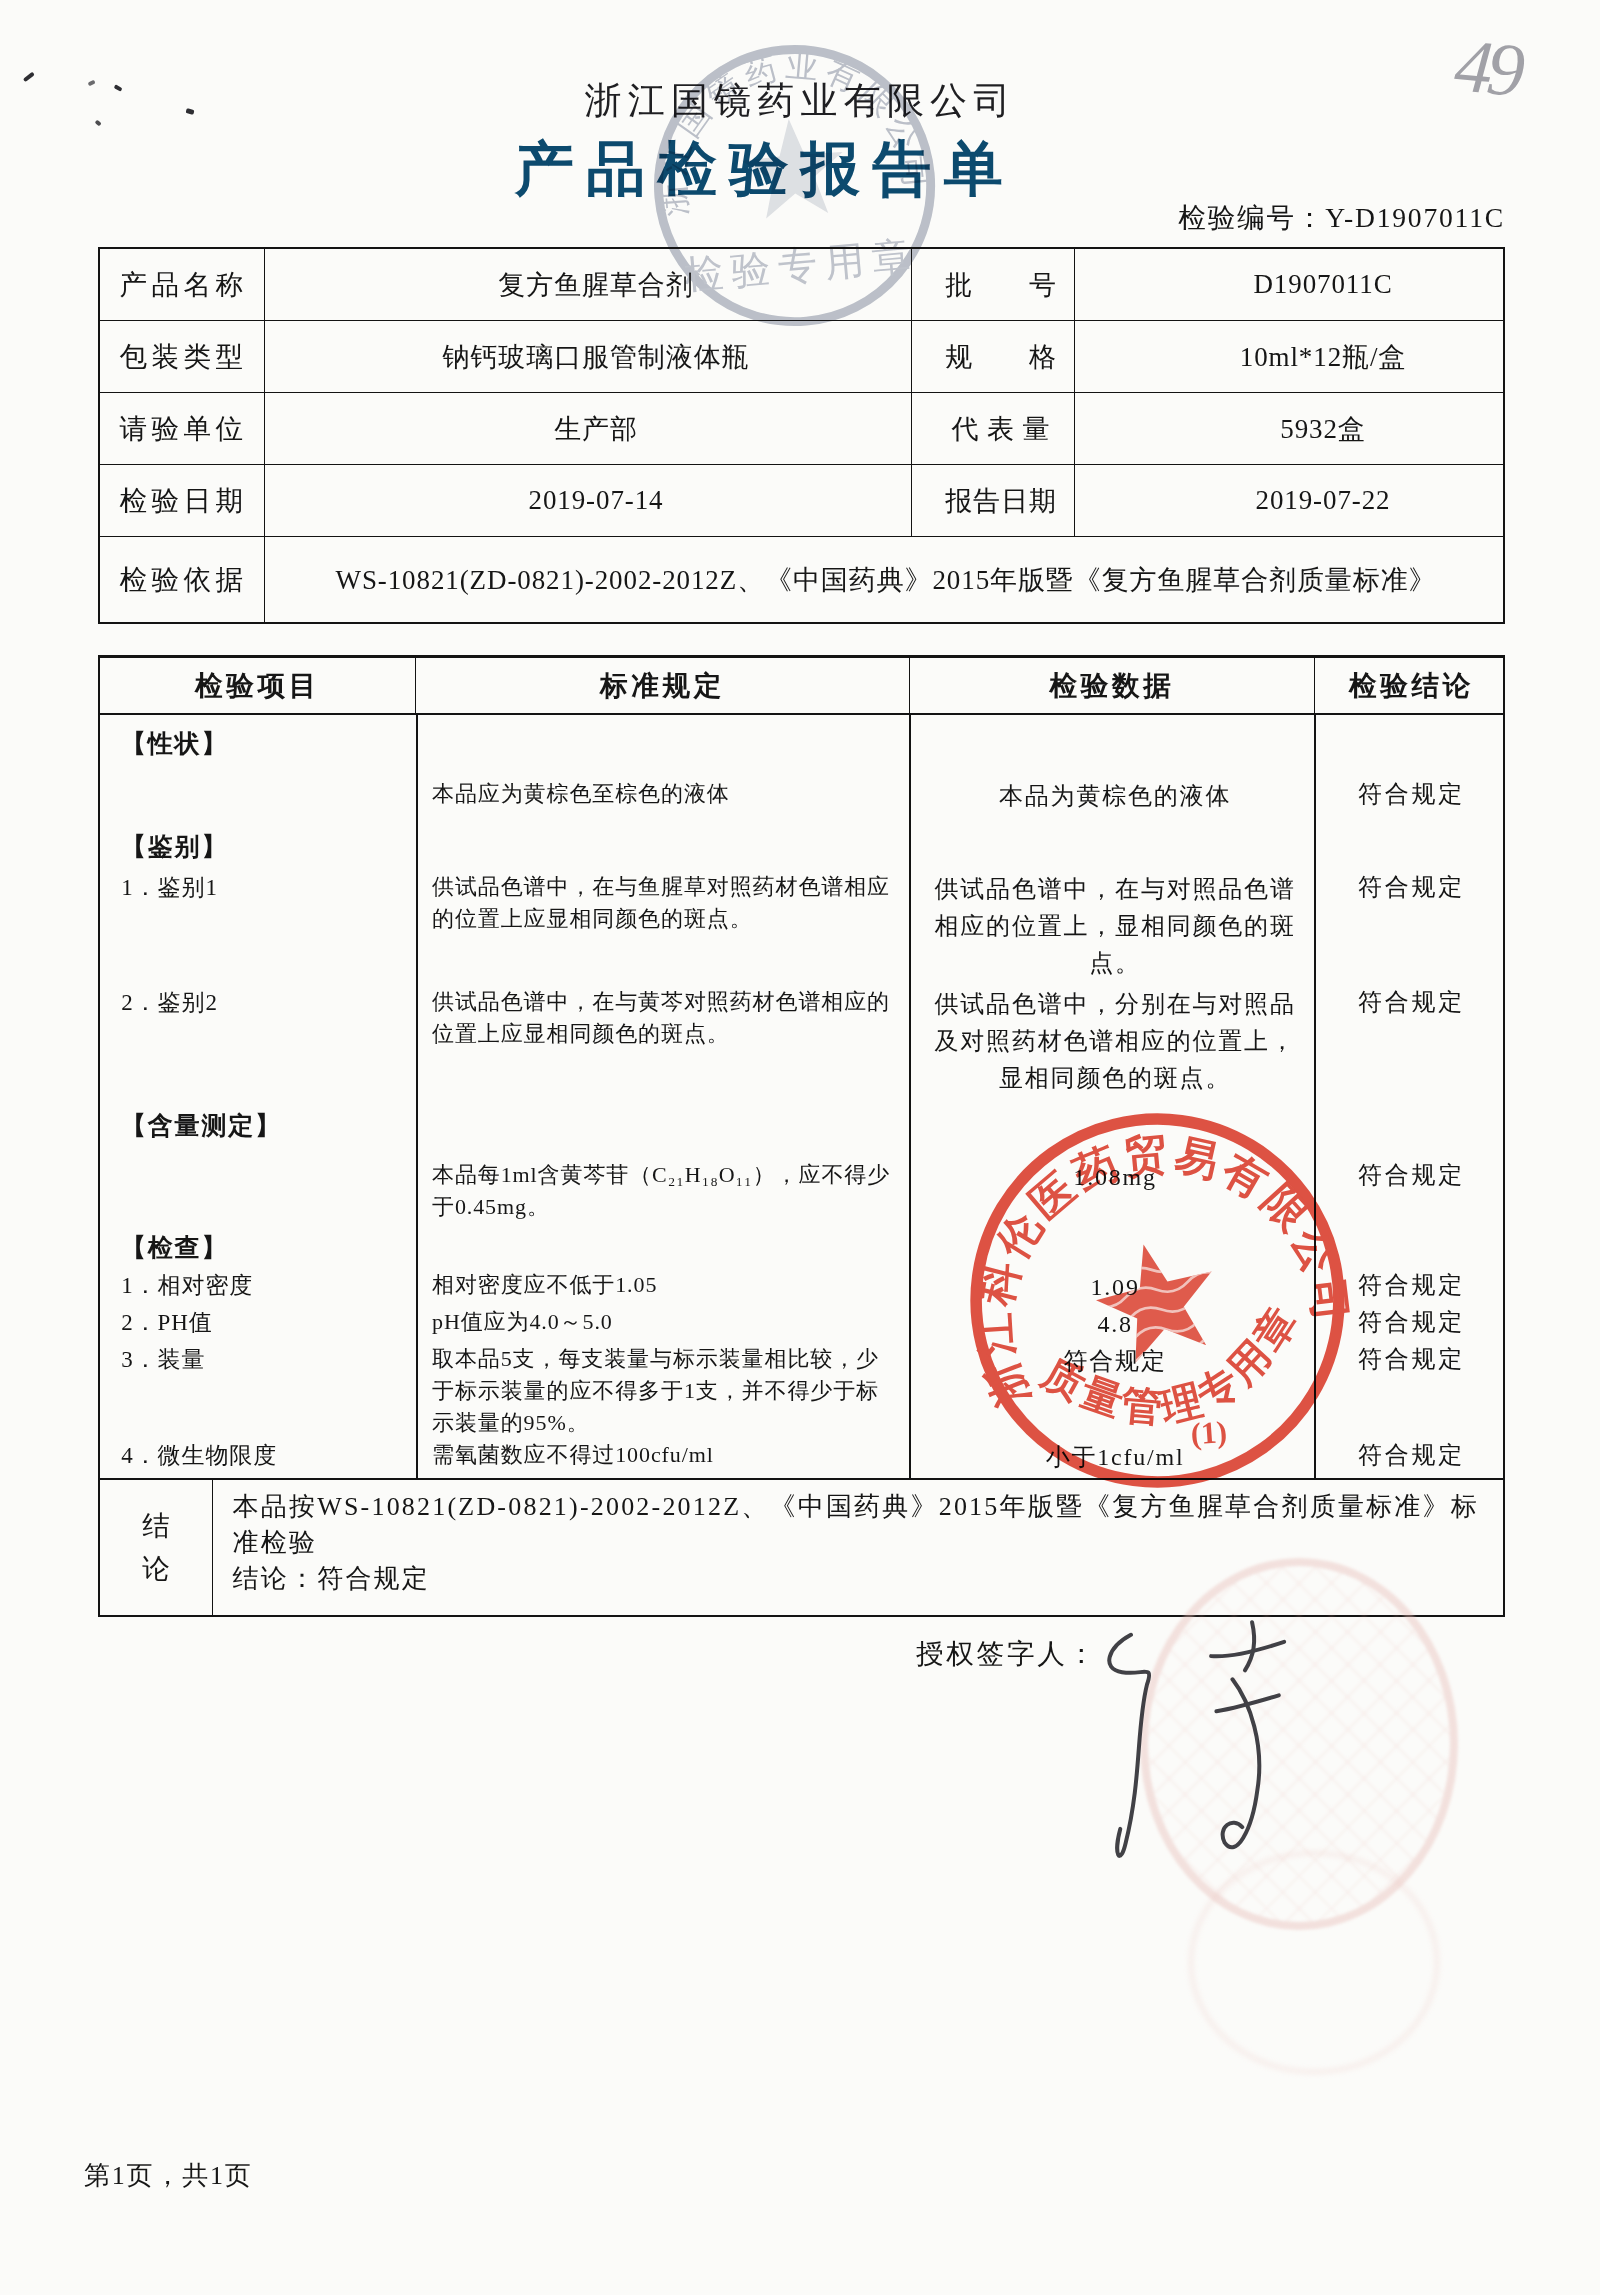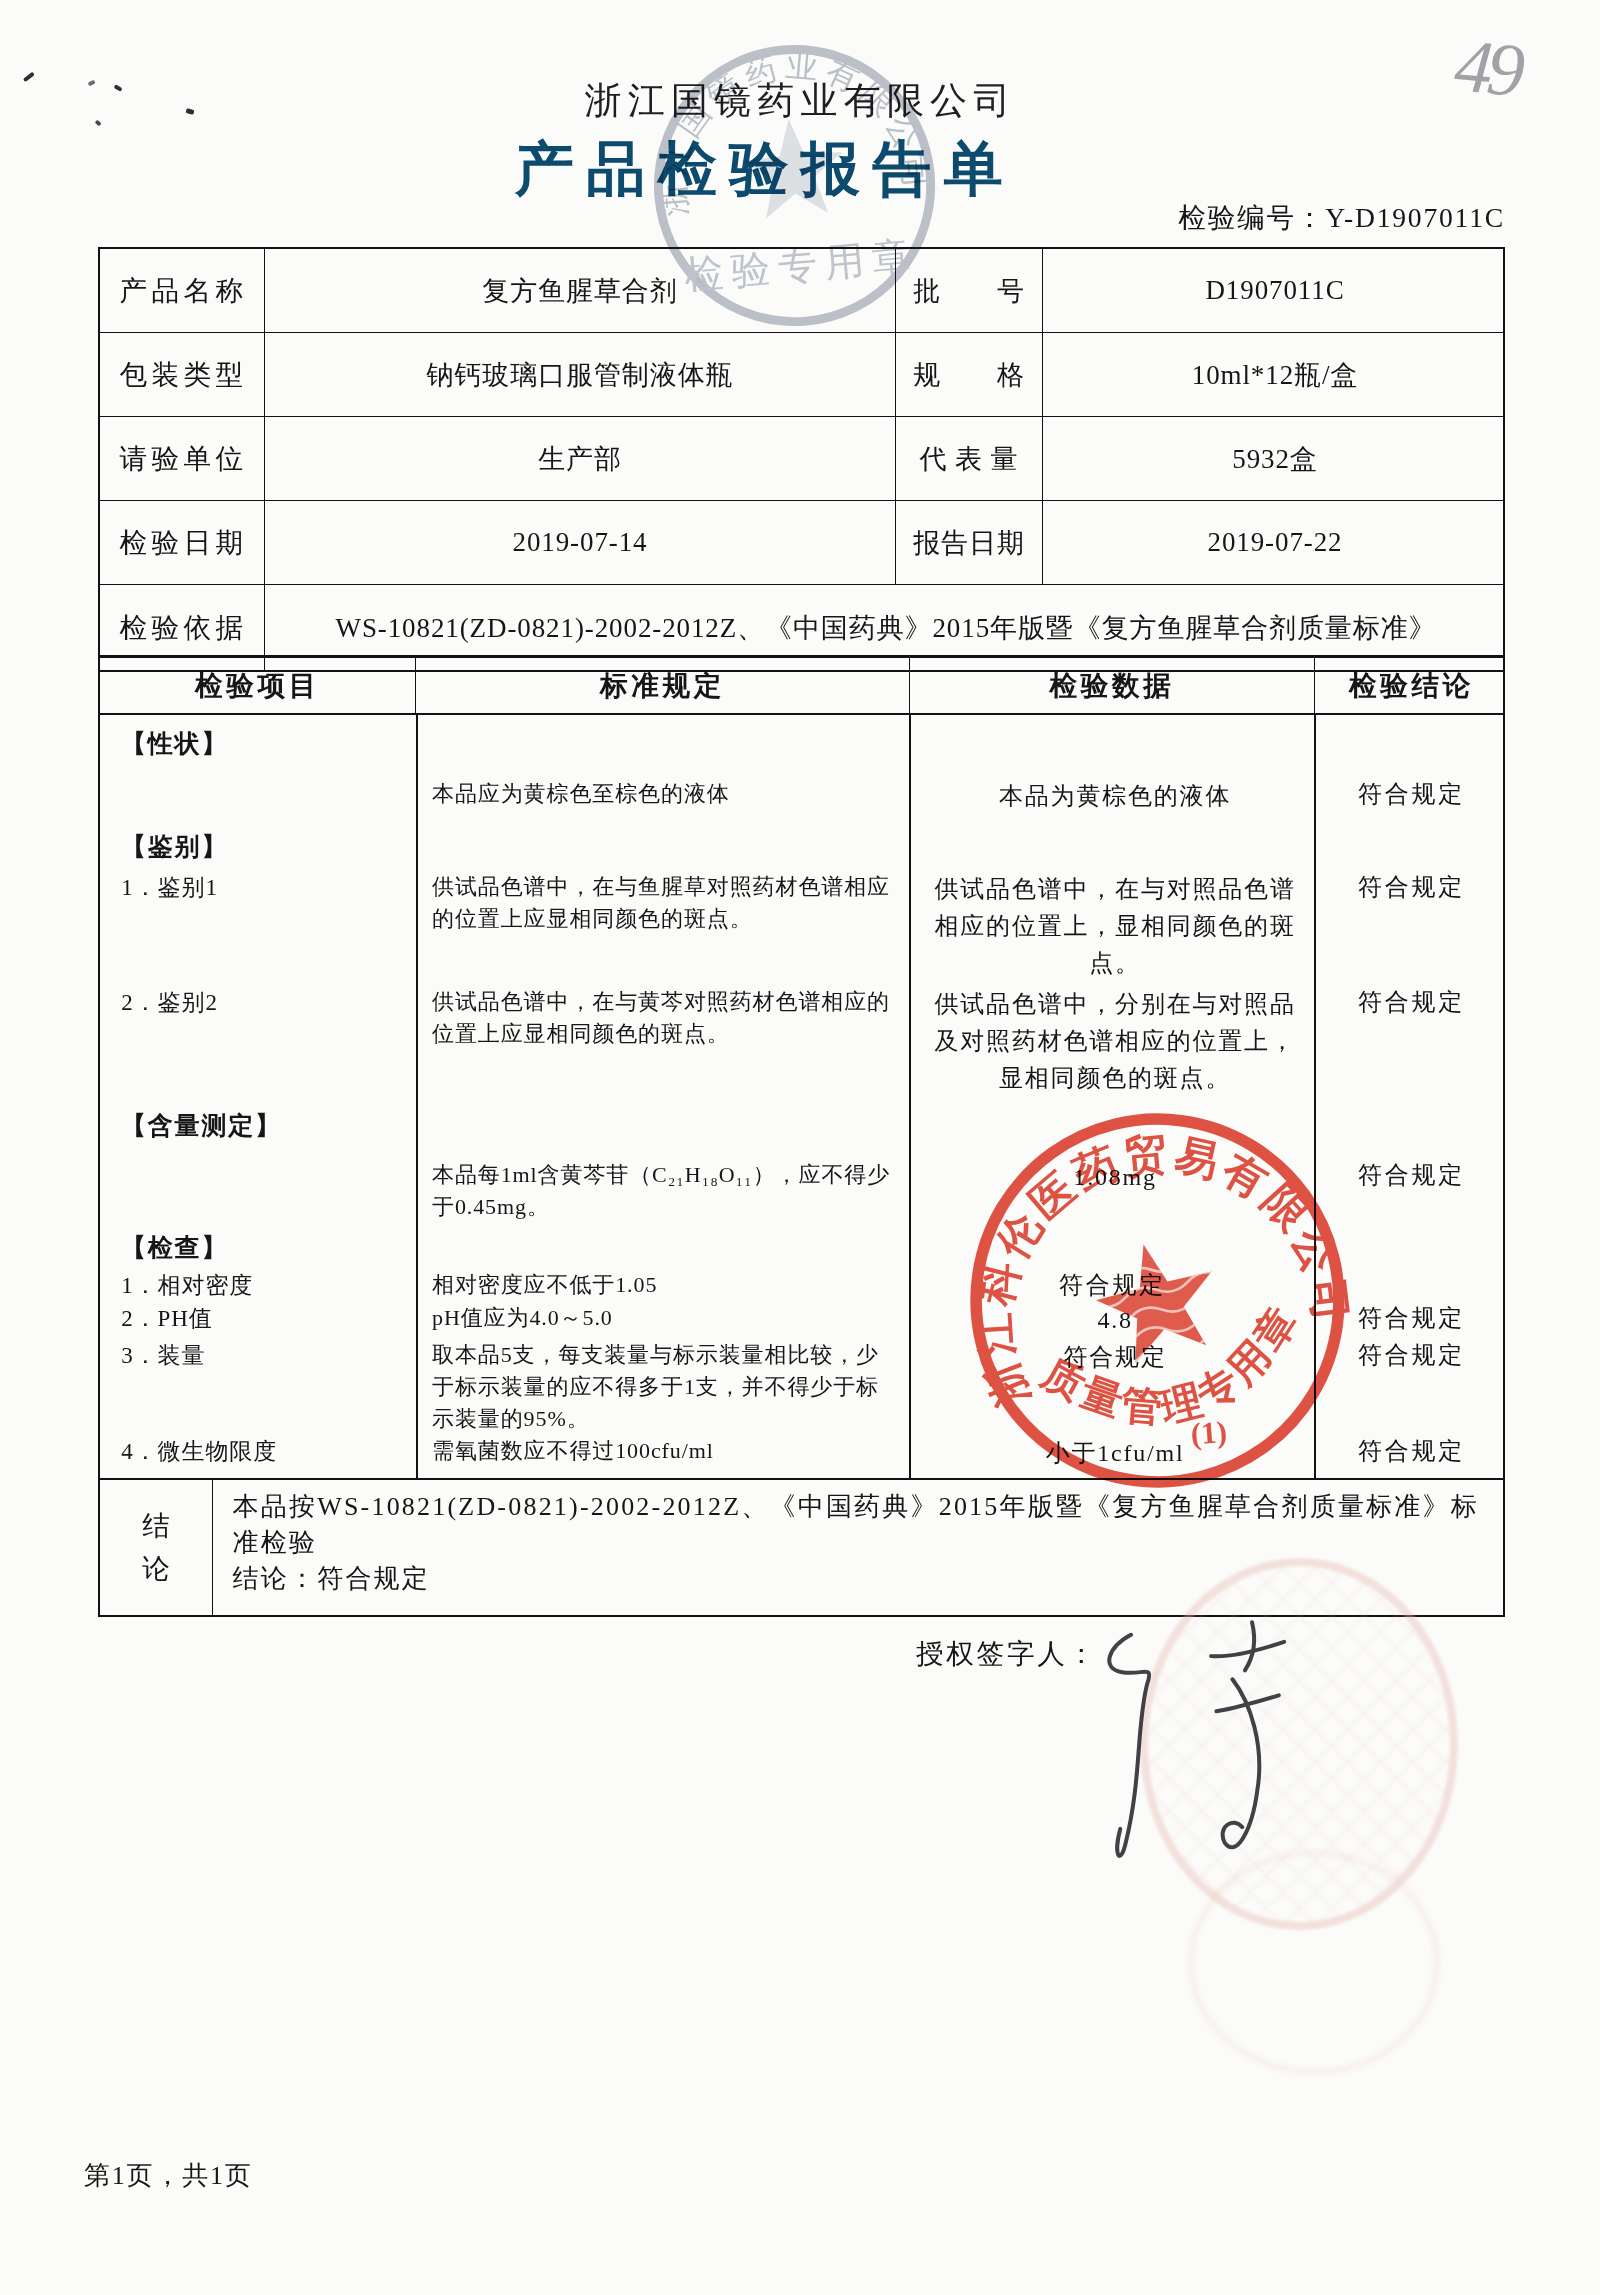--- a/index.html
+++ b/index.html
@@ -19,21 +19,21 @@
   .report-no{position:absolute;top:199px;left:98px;width:1407px;text-align:right;
     font-size:27.6px;letter-spacing:1.8px;}
   .pencil-mark{position:absolute;top:25px;left:1455px;font-size:75px;color:#8b8b93;
     font-style:italic;transform:rotate(5deg);opacity:.8;letter-spacing:-5.3px;}
 
   
   .tbl{position:absolute;left:98px;width:1407px;border:2.7px solid #131313;background:transparent;box-sizing:border-box;}
   .info-tbl{top:247px;}
   .row{display:grid;box-sizing:border-box;border-bottom:1.8px solid #131313;}
   .row:last-child{border-bottom:none;}
-  .info-row{grid-template-columns:165px 631px 147px 464px;height:84px;}
+  .info-row{grid-template-columns:165px 631px 147px 464px;height:72px;gap:16px;}
   .basis-row{grid-template-columns:165px 1242px;height:85px;}
   .cell{display:flex;align-items:center;box-sizing:border-box;border-right:1.8px solid #131313;
     font-size:27px;letter-spacing:0.9px;}
   .cell:last-child{border-right:none;}
   .lbl{padding-left:19.6px;letter-spacing:4.4px;font-size:27.6px;}
   .ctr{justify-content:center;text-align:center;}
 
   .res-tbl{top:655px;border-top:3.6px solid #131313;}
   .res-head{grid-template-columns:316px 494px 405px 193px;height:57px;border-bottom:2.7px solid #131313;}
   .res-head .cell{font-size:27.6px;font-weight:600;letter-spacing:3.6px;}
@@ -168,20 +168,21 @@
       <div class="c-std">本品每1ml含黄芩苷（C₂₁H₁₈O₁₁），应不得少于0.45mg。</div>
       <div class="c-data">1.08mg</div>
       <div class="c-res">符合规定</div>
     </div>
     <div class="rt-row mt10">
       <div class="c-item hd">【检查】</div>
     </div>
     <div class="rt-row mt2">
       <div class="c-item">1．相对密度</div>
       <div class="c-std">相对密度应不低于1.05</div>
+      <div class="c-data">1.09</div>
       <div class="c-res">符合规定</div>
     </div>
     <div class="rt-row">
       <div class="c-item">2．PH值</div>
       <div class="c-std">pH值应为4.0～5.0</div>
       <div class="c-data">4.8</div>
       <div class="c-res">符合规定</div>
     </div>
     <div class="rt-row">
       <div class="c-item">3．装量</div>

